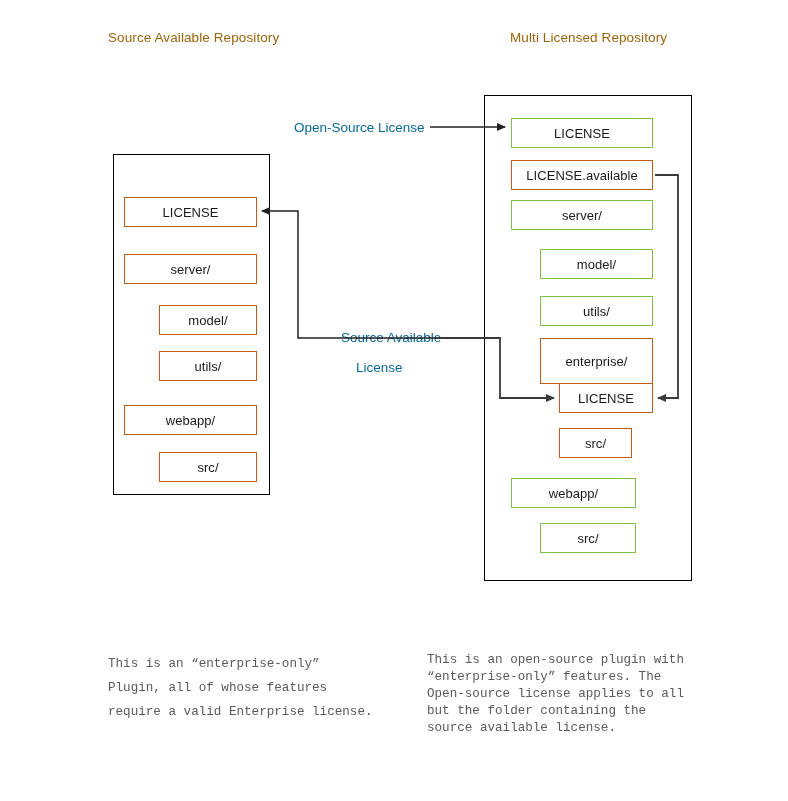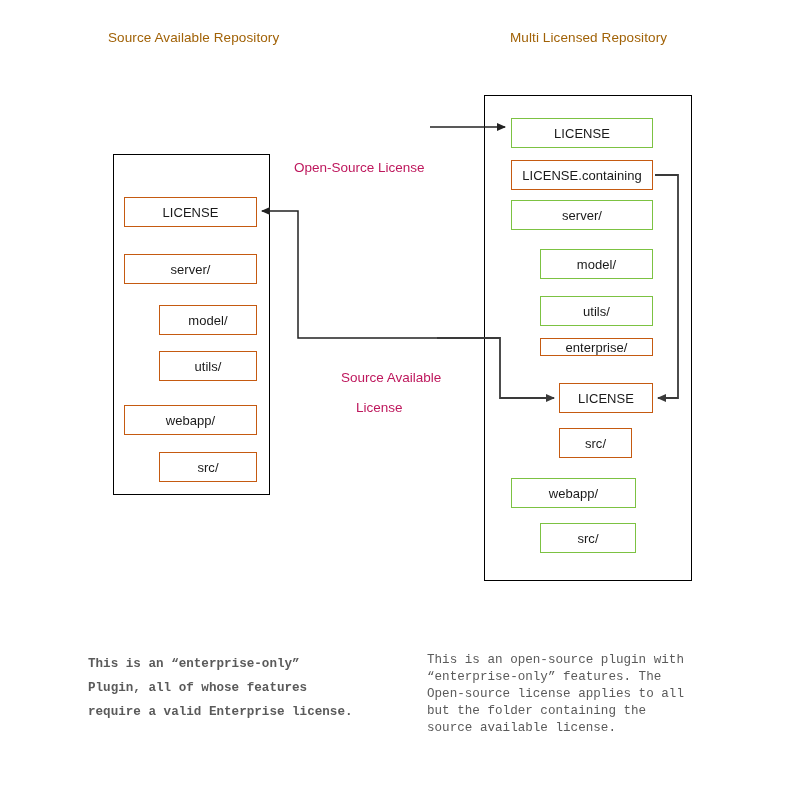--- a/index.html
+++ b/index.html
@@ -51,23 +51,22 @@
     white-space: nowrap;
     letter-spacing: 0.05px;
   }
   .node.green { border-color: #7cc242; }
   .node.orange { border-color: #c55a11; }
 
   
   .conn-label {
     position: absolute;
     font-size: 13.5px;
-    color: #be185d;
+    color: #0369a1;
     white-space: nowrap;
-    margin-top: 40px;
   }
 
   
   #connectors {
     position: absolute;
     left: 0;
     top: 0;
     width: 788px;
     height: 801px;
     pointer-events: none;
@@ -118,36 +117,36 @@
 
   <div class="node orange" style="left:159px; top:452px; width:98px; height:30px;">
     <span>src/</span>
   </div>
 
   <div class="node green" style="left:511px; top:118px; width:142px; height:30px;">
     <span>LICENSE</span>
   </div>
 
   <div class="node orange" style="left:511px; top:160px; width:142px; height:30px;">
-    <span>LICENSE.containing</span>
+    <span>LICENSE.available</span>
   </div>
 
   <div class="node green" style="left:511px; top:200px; width:142px; height:30px;">
     <span>server/</span>
   </div>
 
   <div class="node green" style="left:540px; top:249px; width:113px; height:30px;">
     <span>model/</span>
   </div>
 
   <div class="node green" style="left:540px; top:296px; width:113px; height:30px;">
     <span>utils/</span>
   </div>
 
-  <div class="node orange" style="left:540px; top:338px; width:113px; height:18px;">
+  <div class="node orange" style="left:540px; top:338px; width:113px; height:46px;">
     <span>enterprise/</span>
   </div>
 
   <div class="node orange" style="left:559px; top:383px; width:94px; height:30px;">
     <span>LICENSE</span>
   </div>
 
   <div class="node orange" style="left:559px; top:428px; width:73px; height:30px;">
     <span>src/</span>
   </div>
@@ -178,21 +177,21 @@
 
     <path d="M 430 127 L 505 127" stroke="#222222" stroke-width="1.5" fill="none" marker-end="url(#arrowhead)"></path>
 
     <path d="M 437 338 L 298 338 L 298 211 L 262 211" stroke="#222222" stroke-width="1.5" fill="none" marker-end="url(#arrowhead)"></path>
 
     <path d="M 437 338 L 500 338 L 500 398 L 554 398" stroke="#3a3a3a" stroke-width="1.8" fill="none" marker-end="url(#arrowheadGray)"></path>
 
     <path d="M 655 175 L 678 175 L 678 398 L 658 398" stroke="#3a3a3a" stroke-width="1.8" fill="none" marker-end="url(#arrowheadGray)"></path>
   </svg>
 
-  <div class="caption" style="left:88px; top:652px; width:310px;font-weight:bold;">This is an “enterprise-only”
+  <div class="caption" style="left:108px; top:652px; width:310px;">This is an “enterprise-only”
 Plugin, all of whose features
 require a valid Enterprise license.</div>
 
   <div class="caption" style="left:427px; top:652px; width:290px; line-height:17px;">This is an open-source plugin with
 “enterprise-only” features. The
 Open-source license applies to all
 but the folder containing the
 source available license.</div>
 
 </div>

